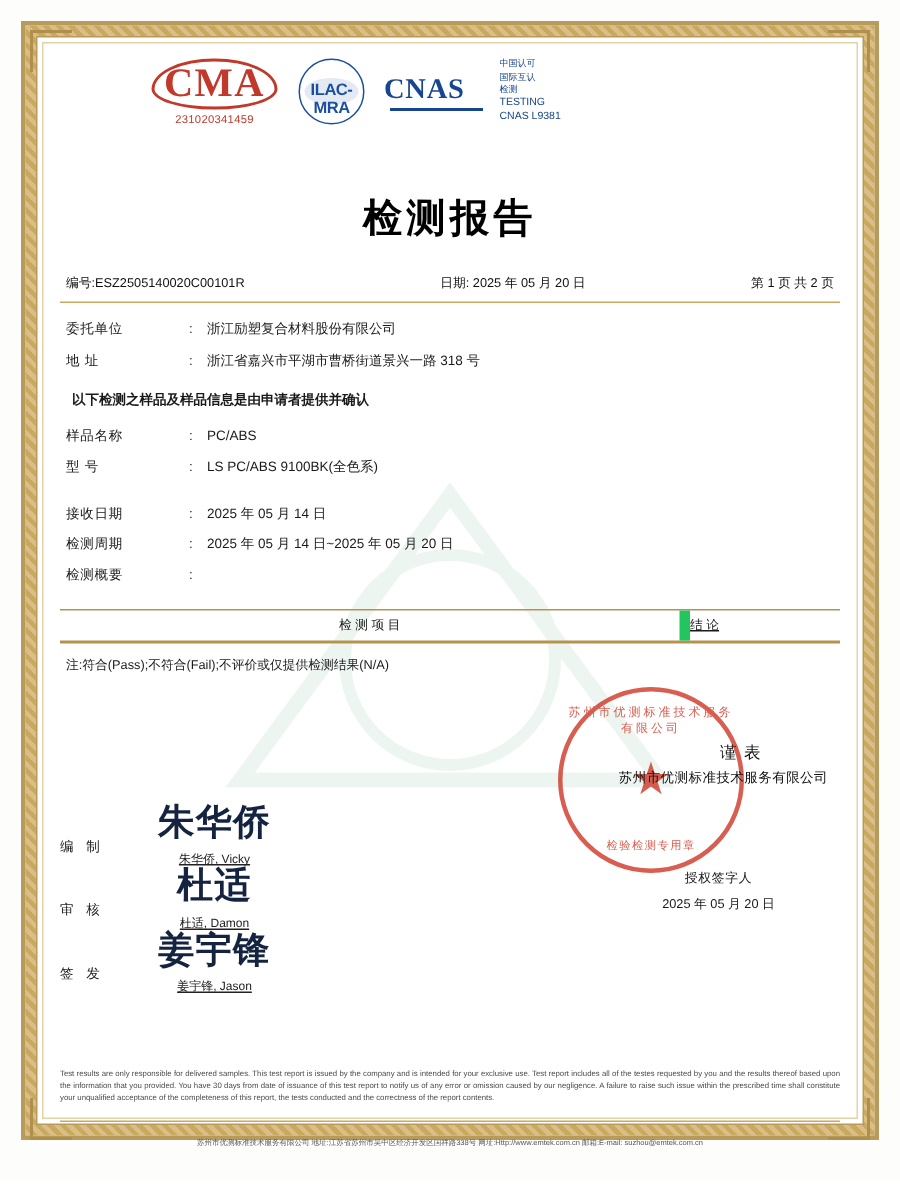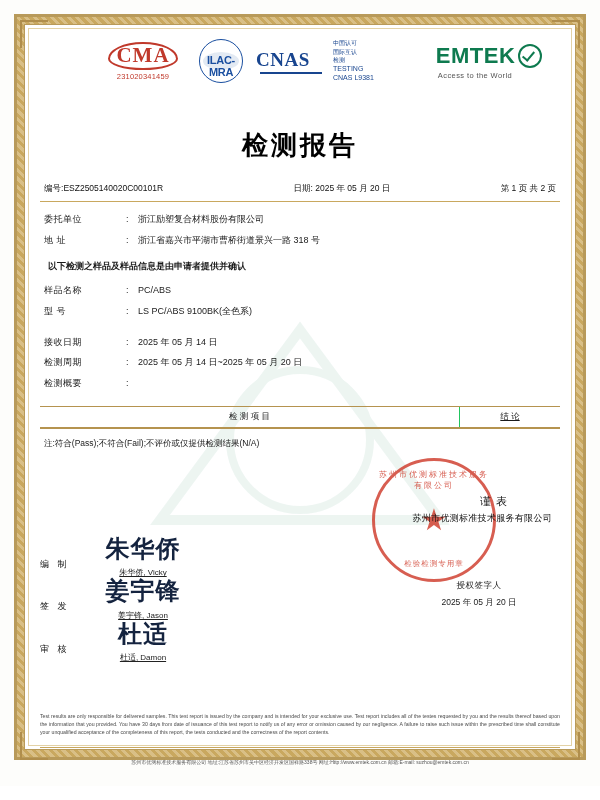--- a/index.html
+++ b/index.html
@@ -91,21 +91,21 @@
     align-items: center;
     padding-left: 60px;
   }
   .logo-cma {
     width: 86px;
     text-align: center;
     line-height: 1;
   }
   .cma-mark {
     font-family: "Liberation Serif", serif;
-    font-size: 21px;
+    font-size: 27px;
     font-weight: bold;
     color: #c0392b;
     letter-spacing: 1px;
     border: 2px solid #c0392b;
     border-radius: 50% 50% 50% 50% / 60% 60% 40% 40%;
     padding: 1px 6px 2px 6px;
     display: inline-block;
   }
   .cma-num {
     font-size: 7.5px;
@@ -277,23 +277,23 @@
     border-bottom: 1px solid #b5934f;
   }
   .res-c1 {
     flex: 1;
     text-align: center;
     padding: 4px 0;
   }
   .res-c2 {
     width: 100px;
     flex: none;
-    text-align: center;
+    text-align: left;
     padding: 4px 0;
-    border-left: 1px solid #22c55e;
+    border-left: 7px solid #22c55e;
     text-decoration: underline;
   }
   .res-note {
     font-size: 8.5px;
     margin: 9px 0 0 4px;
   }
 
   
   .sig-area {
     position: relative;
@@ -481,27 +481,20 @@
       </div>
 
       <div class="logo-testing">
         <div>中国认可</div>
         <div>国际互认</div>
         <div>检测</div>
         <div class="big">TESTING</div>
         <div class="big">CNAS L9381</div>
       </div>
 
-      <div class="logo-emtek">
-        <div class="emtek-name">
-          <span>EMTEK</span>
-          <span class="emtek-badge"></span>
-        </div>
-        <div class="emtek-tag">Access to the World</div>
-      </div>
     </div>
 
     <div class="doc-title">检测报告</div>
 
     <div class="meta-row">
       <div>
         <span>编号:</span><span>ESZ2505140020C00101R</span>
       </div>
       <div class="m-mid">
         <span>日期:</span>
@@ -574,33 +567,33 @@
 
       <div class="sig-row">
         <div class="sig-cell">
           <div class="sig-lbl">编  制</div>
           <div class="sig-block">
             <div class="sig-hand">朱华侨</div>
             <div class="sig-name">朱华侨, Vicky</div>
           </div>
         </div>
         <div class="sig-cell">
+          <div class="sig-lbl">审  核</div>
+          <div class="sig-block">
+            <div class="sig-hand">杜适</div>
+            <div class="sig-name">杜适, Damon</div>
+          </div>
+        </div>
+        <div class="sig-cell">
           <div class="sig-lbl">签  发</div>
           <div class="sig-block">
             <div class="sig-hand">姜宇锋</div>
             <div class="sig-name">姜宇锋, Jason</div>
           </div>
         </div>
-        <div class="sig-cell">
-          <div class="sig-lbl">审  核</div>
-          <div class="sig-block">
-            <div class="sig-hand">杜适</div>
-            <div class="sig-name">杜适, Damon</div>
-          </div>
-        </div>
       </div>
 
       <div class="sig-right">
         <div class="r1">授权签字人</div>
         <div class="r2">2025 年 05 月 20 日</div>
       </div>
     </div>
 
   </div>
 

